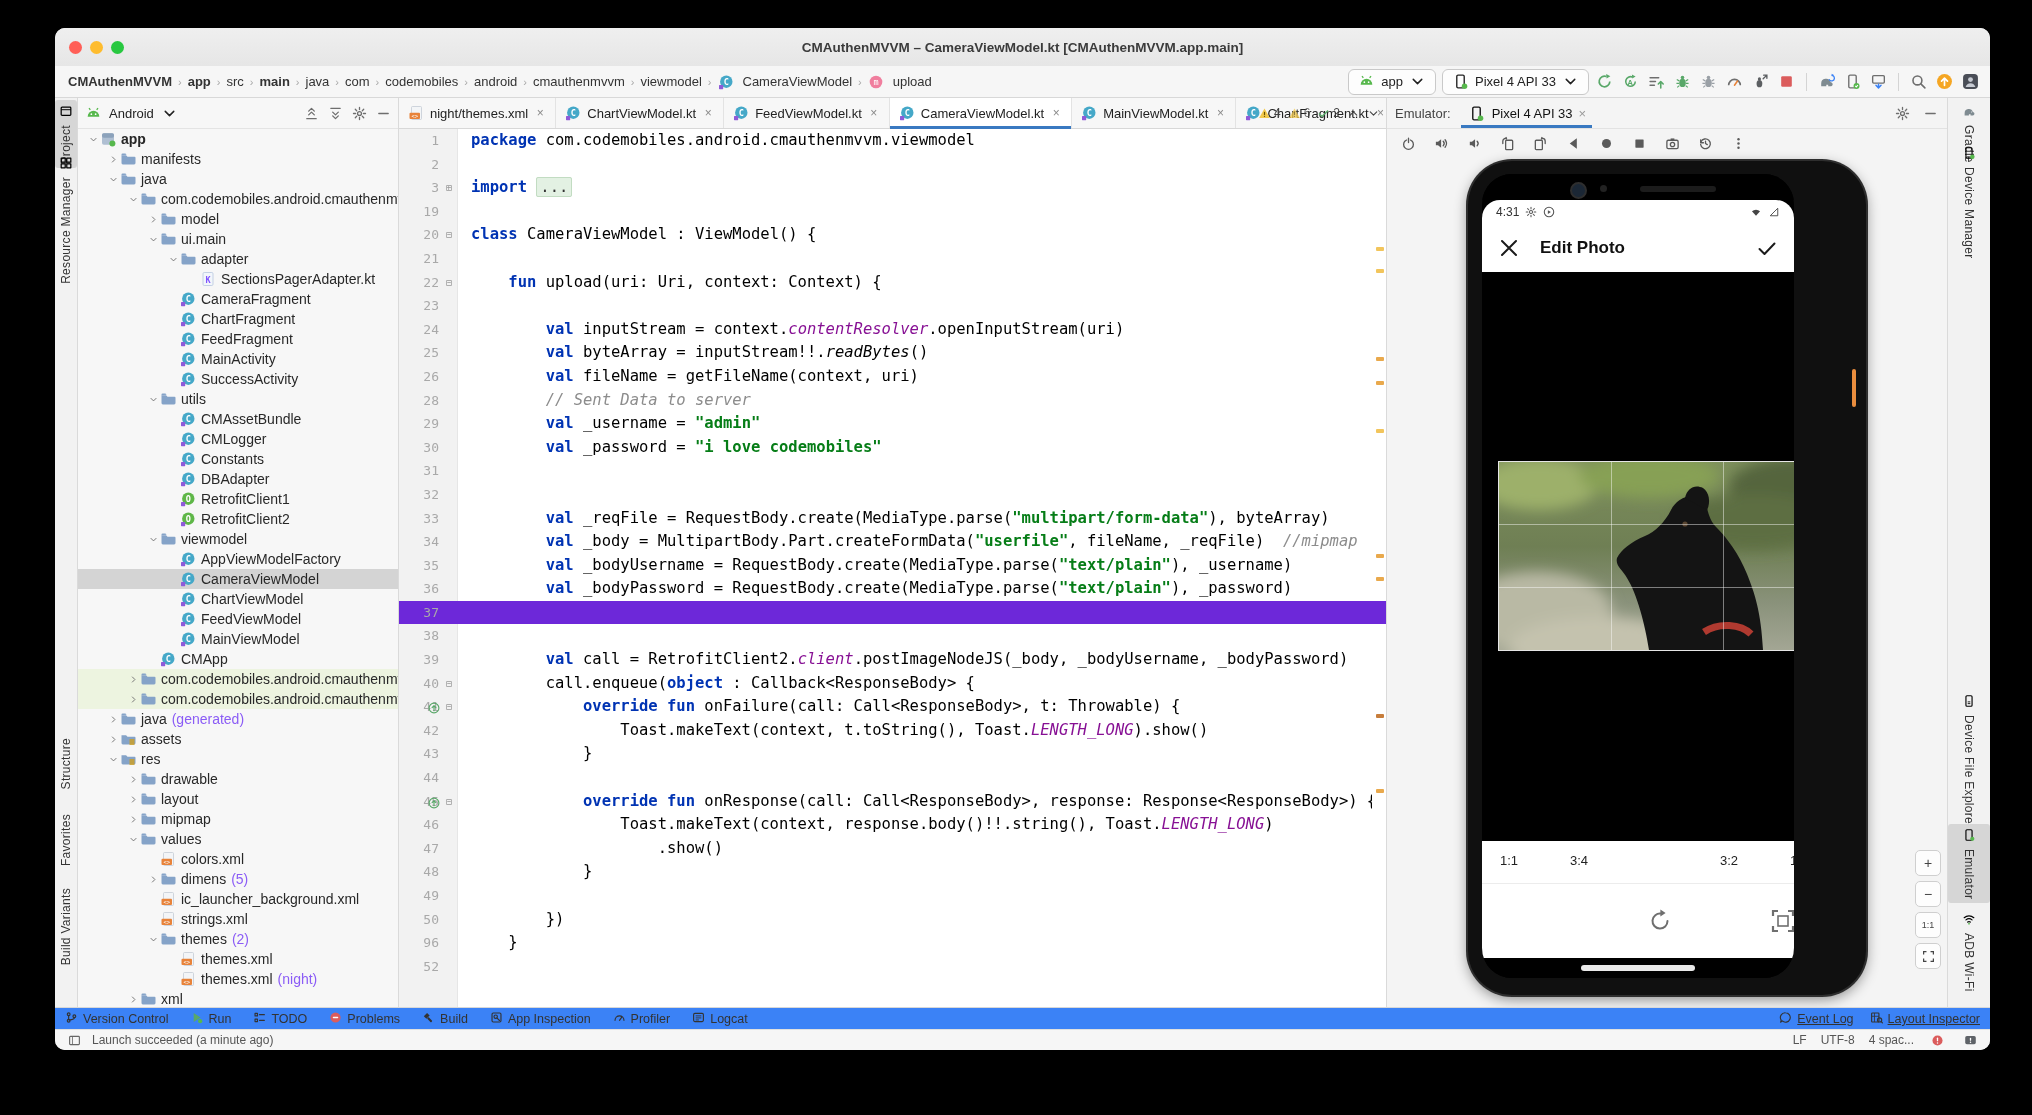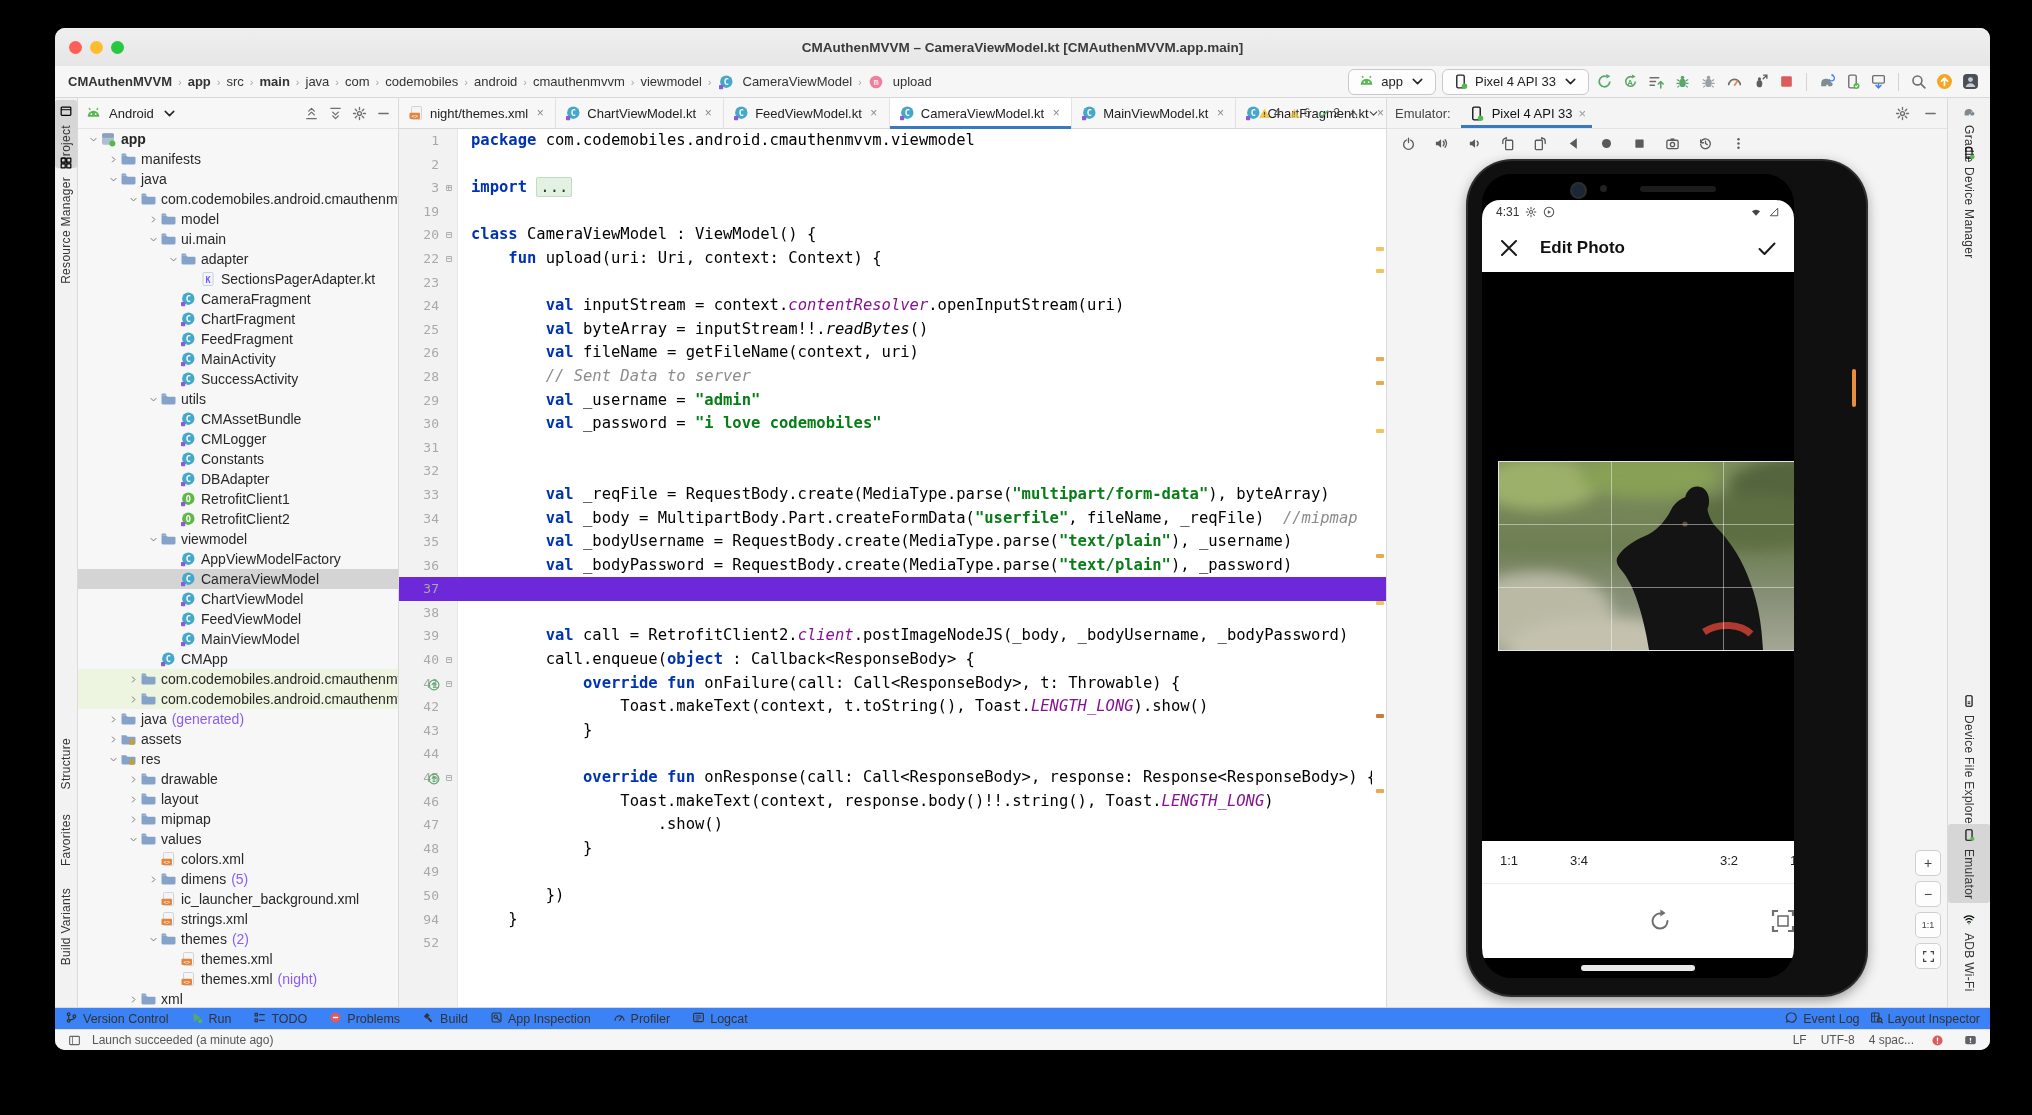--- a/index.html
+++ b/index.html
@@ -124,21 +124,21 @@
   .zoomcol{position:absolute;right:6px;top:752px;display:flex;flex-direction:column;gap:5px;align-items:center;}
   .zbtn{width:24px;height:24px;background:#FDFDFD;border:1px solid #CFCFCF;border-radius:5px;display:flex;
         align-items:center;justify-content:center;font-size:14px;color:#444;}
   .zbtn.small{font-size:9px;}
   .zbtn svg{width:13px;height:13px;}
   
   .bottombar{position:absolute;left:0;right:0;bottom:20px;height:22px;background:#3b82f6;border-top:1px solid #D8D8D8;
              display:flex;align-items:center;padding:0 10px;font-size:12.5px;color:#333;gap:22px;}
   .bb-item{display:flex;align-items:center;gap:5px;}
   .bb-item svg{width:13px;height:13px;}
-  .bb-right{margin-left:auto;display:flex;gap:10px;}
+  .bb-right{margin-left:auto;display:flex;gap:16px;text-decoration:underline;}
   .statusbar{position:absolute;left:0;right:0;bottom:0;height:20px;background:#F6F6F6;border-top:1px solid #E0E0E0;
              display:flex;align-items:center;padding:0 10px;font-size:12px;color:#555;gap:8px;}
   .statusbar svg{width:13px;height:13px;}
   .sb-right{margin-left:auto;display:flex;align-items:center;gap:14px;}
 </style>
 </head>
 <body>
 
 <div class="stage">
   <div class="window">
@@ -1100,20 +1100,21 @@
               <span class="smark" style="top: 448px; background: rgb(233, 169, 76);"></span>
               <span class="smark" style="top: 472px; background: rgb(242, 197, 92);"></span>
               <span class="smark" style="top: 585px; background: rgb(199, 125, 59);"></span>
               <span class="smark" style="top: 660px; background: rgb(233, 169, 76);"></span>
             </div>
         <div class="cline"><span class="lnum">1</span><span class="ctext"><span class="tk-k">package</span><span class="tk-d"> com.codemobiles.android.cmauthenmvvm.viewmodel</span></span></div>
             <div class="cline"><span class="lnum">2</span><span class="ctext"></span></div>
             <div class="cline"><span class="lnum">3</span><span class="fold">⊞</span><span class="ctext"><span class="tk-k">import</span><span class="tk-d"> </span><span class="tk-f">...</span></span></div>
             <div class="cline"><span class="lnum">19</span><span class="ctext"></span></div>
             <div class="cline"><span class="lnum">20</span><span class="fold">⊟</span><span class="ctext"><span class="tk-k">class</span><span class="tk-d"> CameraViewModel : ViewModel() {</span></span></div>
+            <div class="cline"><span class="lnum">21</span><span class="ctext"></span></div>
             <div class="cline"><span class="lnum">22</span><span class="fold">⊟</span><span class="ctext"><span class="tk-d">    </span><span class="tk-k">fun</span><span class="tk-d"> upload(uri: Uri, context: Context) {</span></span></div>
             <div class="cline"><span class="lnum">23</span><span class="ctext"></span></div>
             <div class="cline"><span class="lnum">24</span><span class="ctext"><span class="tk-d">        </span><span class="tk-k">val</span><span class="tk-d"> inputStream = context.</span><span class="tk-p">contentResolver</span><span class="tk-d">.openInputStream(uri)</span></span></div>
             <div class="cline"><span class="lnum">25</span><span class="ctext"><span class="tk-d">        </span><span class="tk-k">val</span><span class="tk-d"> byteArray = inputStream!!.</span><span class="tk-i">readBytes</span><span class="tk-d">()</span></span></div>
             <div class="cline"><span class="lnum">26</span><span class="ctext"><span class="tk-d">        </span><span class="tk-k">val</span><span class="tk-d"> fileName = getFileName(context, uri)</span></span></div>
             <div class="cline"><span class="lnum">28</span><span class="ctext"><span class="tk-d">        </span><span class="tk-c">// Sent Data to server</span></span></div>
             <div class="cline"><span class="lnum">29</span><span class="ctext"><span class="tk-d">        </span><span class="tk-k">val</span><span class="tk-d"> _username = </span><span class="tk-s">"admin"</span></span></div>
             <div class="cline"><span class="lnum">30</span><span class="ctext"><span class="tk-d">        </span><span class="tk-k">val</span><span class="tk-d"> _password = </span><span class="tk-s">"i love codemobiles"</span></span></div>
             <div class="cline"><span class="lnum">31</span><span class="ctext"></span></div>
             <div class="cline"><span class="lnum">32</span><span class="ctext"></span></div>
@@ -1134,21 +1135,21 @@
             <div class="cline"><span class="lnum">44</span><span class="ctext"></span></div>
             <div class="cline"><span class="lnum">45</span><span class="fold">⊟</span><span class="gmark"><svg viewBox="0 0 16 16" fill="none" xmlns="http://www.w3.org/2000/svg">
                   <circle cx="8" cy="8" r="5.6" stroke="#59A869" stroke-width="1.3"></circle>
                   <path d="M8 11V5.4M8 5.4L5.8 7.6M8 5.4l2.2 2.2" stroke="#59A869" stroke-width="1.3" stroke-linecap="round"></path>
                 </svg></span><span class="ctext"><span class="tk-d">            </span><span class="tk-k">override</span><span class="tk-d"> </span><span class="tk-k">fun</span><span class="tk-d"> onResponse(call: Call&lt;ResponseBody&gt;, response: Response&lt;ResponseBody&gt;) {</span></span></div>
             <div class="cline"><span class="lnum">46</span><span class="ctext"><span class="tk-d">                Toast.makeText(context, response.body()!!.string(), Toast.</span><span class="tk-p">LENGTH_LONG</span><span class="tk-d">)</span></span></div>
             <div class="cline"><span class="lnum">47</span><span class="ctext"><span class="tk-d">                    .show()</span></span></div>
             <div class="cline"><span class="lnum">48</span><span class="ctext"><span class="tk-d">            }</span></span></div>
             <div class="cline"><span class="lnum">49</span><span class="ctext"></span></div>
             <div class="cline"><span class="lnum">50</span><span class="ctext"><span class="tk-d">        })</span></span></div>
-            <div class="cline"><span class="lnum">94</span><span class="ctext"><span class="tk-d">    }</span></span></div>
+            <div class="cline"><span class="lnum">96</span><span class="ctext"><span class="tk-d">    }</span></span></div>
             <div class="cline"><span class="lnum">52</span><span class="ctext"></span></div>
           </div>
       </div>
 
       <div class="emu">
         <div class="emu-head">
           <span>Emulator:</span>
           <div class="emu-tab">
             <span class="tbicon">
                 <svg viewBox="0 0 16 16" fill="none" xmlns="http://www.w3.org/2000/svg">

